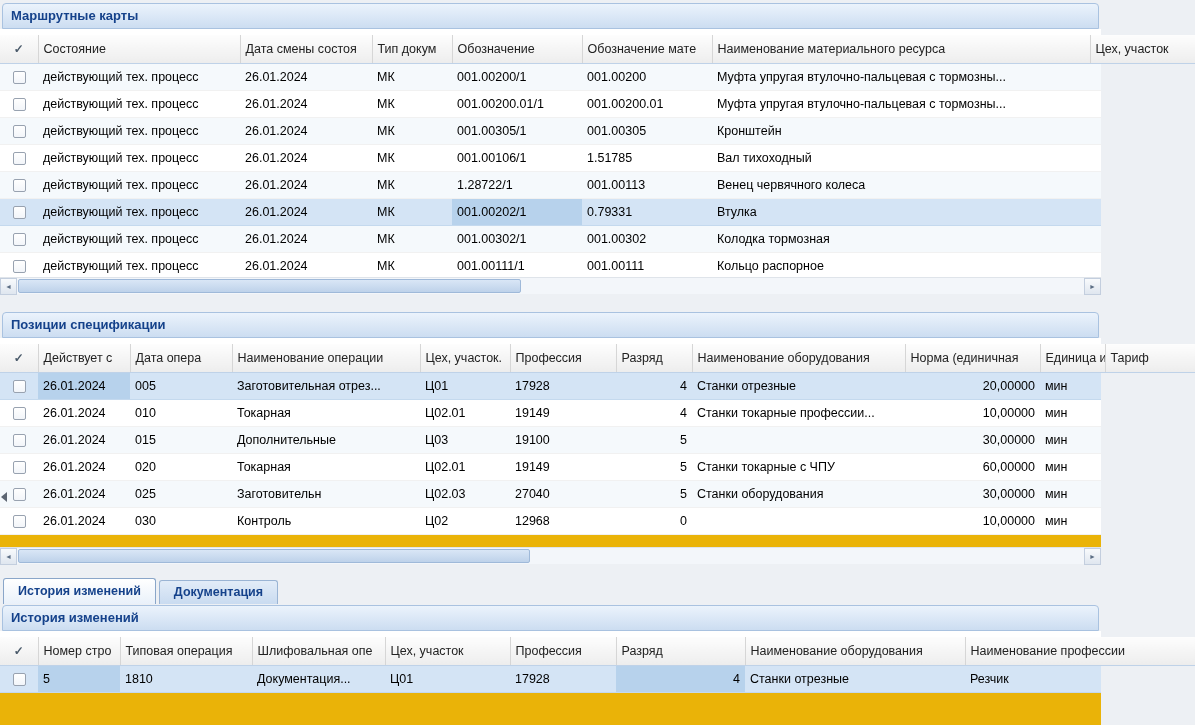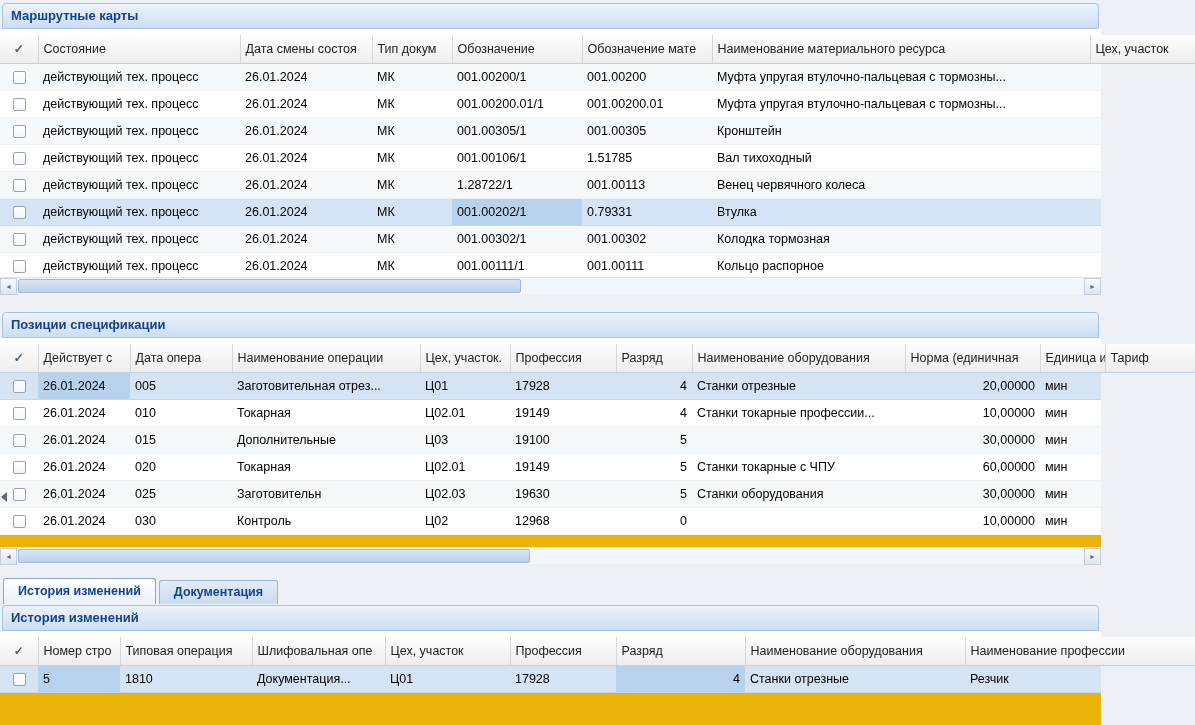--- a/index.html
+++ b/index.html
@@ -323,21 +323,21 @@
             <td>60,00000</td>
             <td>мин</td>
             <td></td>
           </tr>
           <tr>
             <td class="checkcol"><span class="cb"></span></td>
             <td>26.01.2024</td>
             <td>025</td>
             <td>Заготовительн</td>
             <td>Ц02.03</td>
-            <td>19630</td>
+            <td>27040</td>
             <td>5</td>
             <td>Станки оборудования</td>
             <td>30,00000</td>
             <td>мин</td>
             <td>ОПР6</td>
           </tr>
           <tr>
             <td class="checkcol"><span class="cb"></span></td>
             <td>26.01.2024</td>
             <td>030</td>

